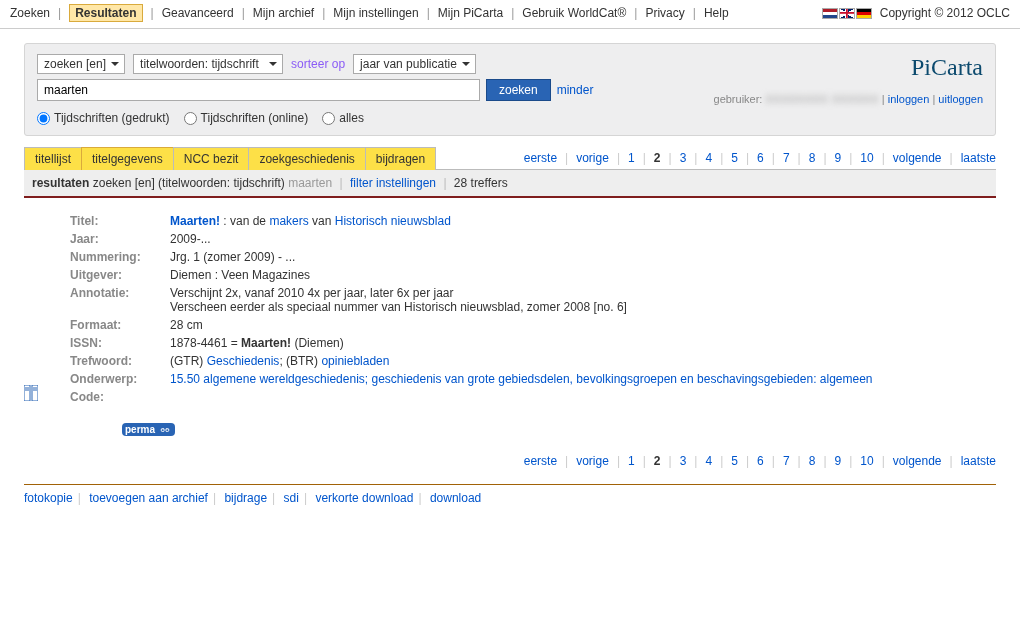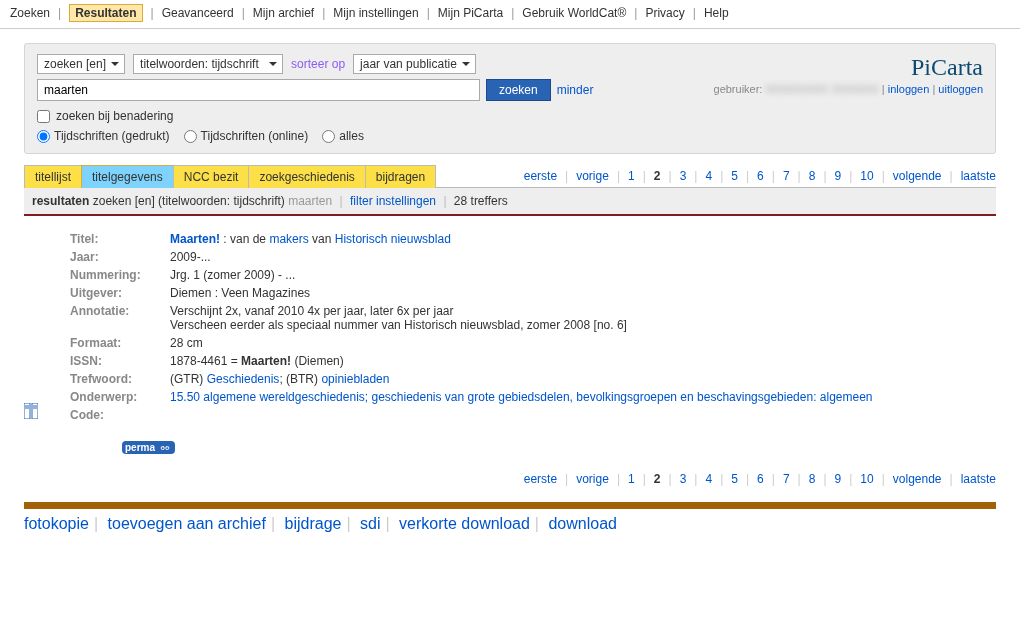--- a/index.html
+++ b/index.html
@@ -24,31 +24,31 @@
     .searchbox { margin: 14px 24px 10px; background: #eeeeef; border: 1px solid #d5d5d5; border-radius: 3px; padding: 10px 12px 10px; }
     .searchbox-top { display:flex; justify-content: space-between; align-items: flex-start;}
     .searchctrl { display: flex; align-items: center; gap: 8px; flex-wrap: wrap;}
     .sel { background: #fff; border: 1px solid #aaa; padding: 2px 18px 2px 6px; position: relative; font-size: 12px; display:inline-flex; align-items:center; height: 20px;}
     .sel::after { content: ""; position: absolute; right: 5px; top: 50%; margin-top: -2px; border: 4px solid transparent; border-top-color: #333; }
     .sortlbl { color: #8b5cf6; }
     .picarta-logo { font-family: Georgia, 'Times New Roman', serif; font-size: 24px; color: #0c4a6e; font-weight: normal; }
     .searchrow2 { display:flex; align-items:center; gap: 6px; margin-top: 5px;}
     .searchinput { width: 443px; height: 22px; border: 1px solid #aaa; padding: 2px 6px; font-size: 12px; }
     .searchbtn { background: #2964b4; color: #fff; border: 1px solid #1a4a8a; padding: 3px 12px; height: 22px; font-size: 12px; cursor: pointer; }
-    .userline { text-align: right; font-size: 11px; color: #888; margin-top: 2px;}
+    .userline { text-align: right; font-size: 11px; color: #888; margin-top: 12px;}
     .userline .blur { filter: blur(3px); color: #999; letter-spacing: 0.5px; }
     .chkrow { display:flex; align-items:center; gap: 6px; margin-top: 8px; }
     .radiorow { display:flex; align-items:center; gap: 6px; margin-top: 6px; }
     .radiorow label { display:flex; align-items:center; gap: 4px; margin-right: 8px;}
     input[type=radio], input[type=checkbox]{ margin:0; }
 
     .tabs { margin: 8px 24px 0; display: flex; align-items: center; justify-content: space-between; border-bottom: 1px solid #bbb; }
     .tabs-left { display: flex; }
     .tab { padding: 4px 10px; border: 1px solid #bbb; border-bottom: none; background: #fde047; margin-right: -1px; color: #333; cursor: pointer; position: relative; top: 1px;}
-    .tab.active { background: #7dd3fc; border-color: #d9aa3c; font-weight: normal; }
+    .tab.active { background: #fde047; border-color: #d9aa3c; font-weight: normal; }
     .pager { padding: 4px 0; font-size: 12px; display:flex; gap:8px; align-items:center;}
     .pager .sep { color: #ccc; }
     .pager .current { color: #333; font-weight: bold; }
 
     .resultbar { margin: 0 24px; background: #eeeeee; border-bottom: 2px solid #7f1d1d; padding: 6px 8px; font-size: 12px; color: #333; }
     .resultbar b { font-weight: bold; }
     .resultbar .dim { color: #999; }
     .resultbar .sep { color: #bbb; margin: 0 4px; }
 
     .record { margin: 16px 24px 8px; display: flex; gap: 30px; align-items: flex-end; }
@@ -58,21 +58,21 @@
     .rectable .lbl { color: #888; font-weight: bold; }
     .rectable .val { color: #333; }
     .rectable .val b { font-weight: bold; }
 
     .permalink { margin: 18px 24px 8px 122px; }
     .permalink-badge { display:inline-flex; align-items:center; background:#2964b4; color:#fff; font-size:10px; font-weight:bold; padding:1px 3px; border-radius:4px; gap:3px; cursor:pointer;}
     .permalink-badge svg { width:14px; height:10px; }
 
     .pager-bottom { margin: 4px 24px 0; display:flex; justify-content:flex-end; border-top: 0; padding: 6px 0;}
     
-    .bottomactions { margin: 6px 24px 0; padding-top: 6px; border-top: 7px solid #a16207; font-size: 16px; }
+    .bottomactions { margin: 6px 24px 0; padding-top: 6px; border-top: 1px solid #a16207; font-size: 12px; }
     .bottomactions .sep { color: #ccc; margin: 0 5px; }
   </style>
 </head>
 <body>
 
 <div class="topbar">
   <div class="topnav">
     <span class="link">Zoeken</span>
     <span class="sep">|</span>
     <span class="active">Resultaten</span>
@@ -83,20 +83,28 @@
     <span class="sep">|</span>
     <span class="link">Mijn instellingen</span>
     <span class="sep">|</span>
     <span class="link">Mijn PiCarta</span>
     <span class="sep">|</span>
     <span class="link">Gebruik WorldCat®</span>
     <span class="sep">|</span>
     <span class="link">Privacy</span>
     <span class="sep">|</span>
     <span class="link">Help</span>
+  </div>
+  <div class="topright">
+    <div class="flags">
+      <span class="flag flag-nl"></span>
+      <span class="flag flag-en"></span>
+      <span class="flag flag-de"></span>
+    </div>
+    <span class="copyright">Copyright © 2012 OCLC</span>
   </div>
 </div>
 
 <div class="searchbox">
   <div class="searchbox-top">
     <div style="flex:1">
       <div class="searchctrl">
         <span class="sel">zoeken [en]</span>
         <span class="sel" style="min-width:150px">titelwoorden: tijdschrift</span>
         <span class="sortlbl">sorteer op</span>
@@ -113,24 +121,20 @@
       <div class="userline">
         <span>gebruiker:</span>
         <span class="blur">XXXXXXXX XXXXXX</span>
         <span> | </span>
         <a>inloggen</a>
         <span> | </span>
         <a>uitloggen</a>
       </div>
     </div>
   </div>
-  <div class="chkrow">
-    <input type="checkbox" style="">
-    <span>zoeken bij benadering</span>
-  </div>
   <div class="radiorow">
     <label>
         <input type="radio" name="rt" checked="" style="">
         <span>Tijdschriften (gedrukt)</span>
       </label>
     <label>
         <input type="radio" name="rt" style="">
         <span>Tijdschriften (online)</span>
       </label>
     <label>

